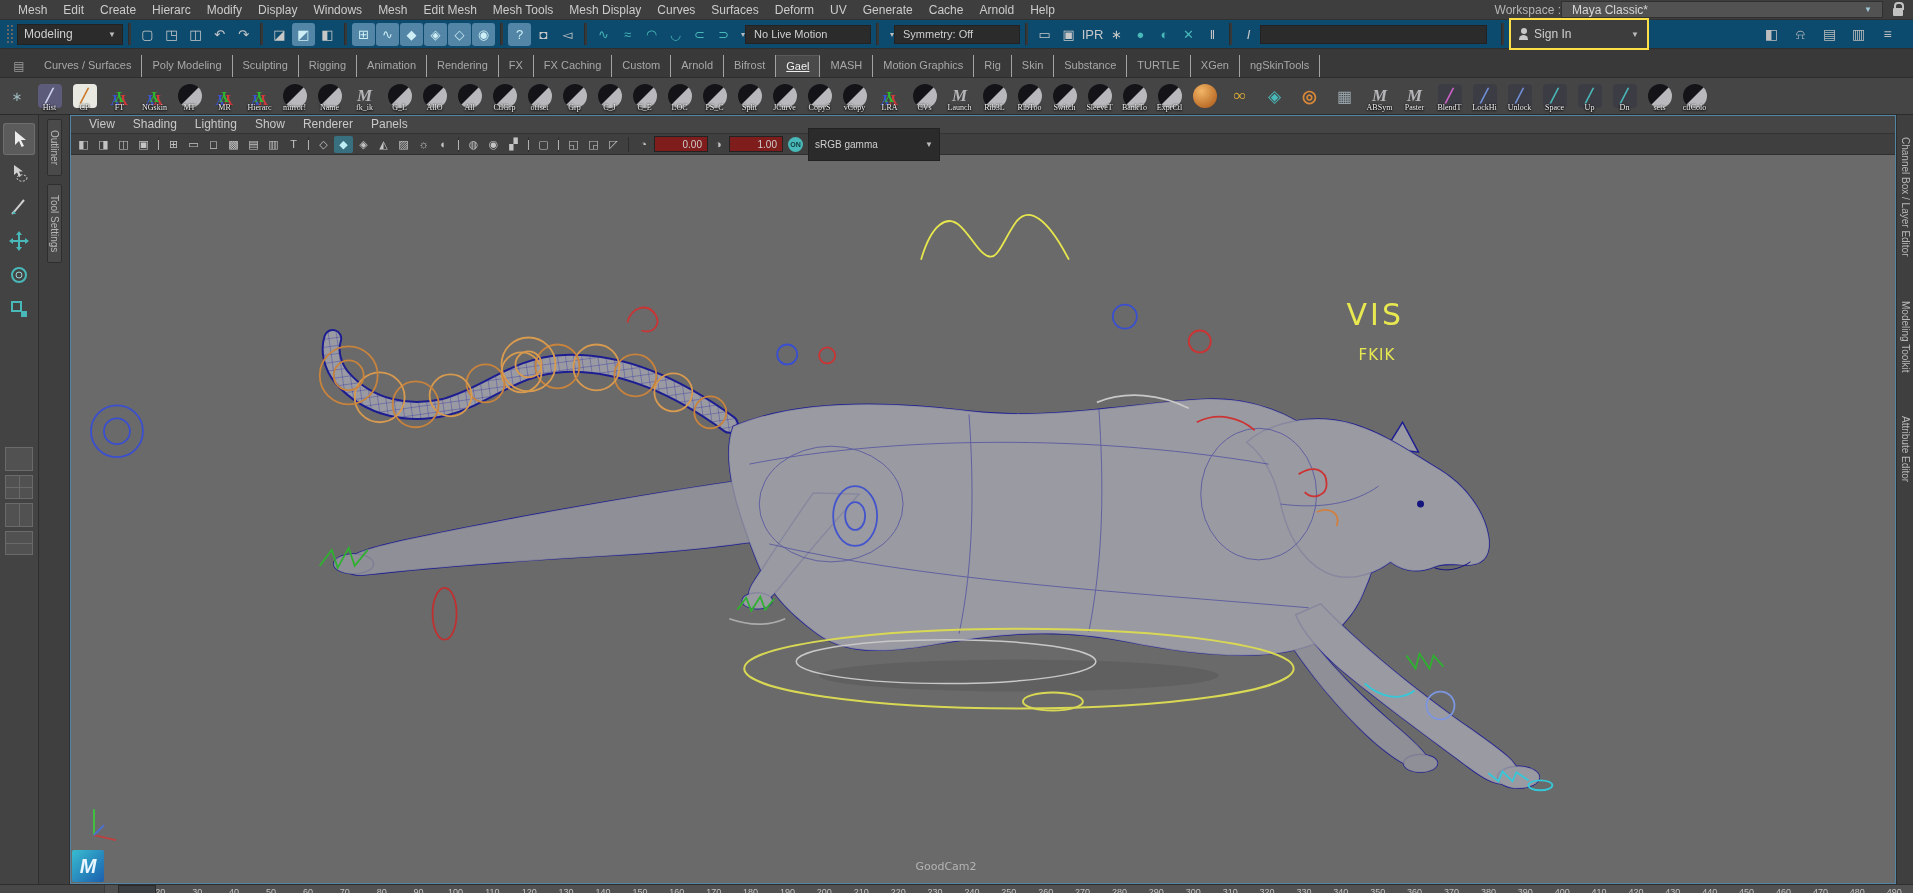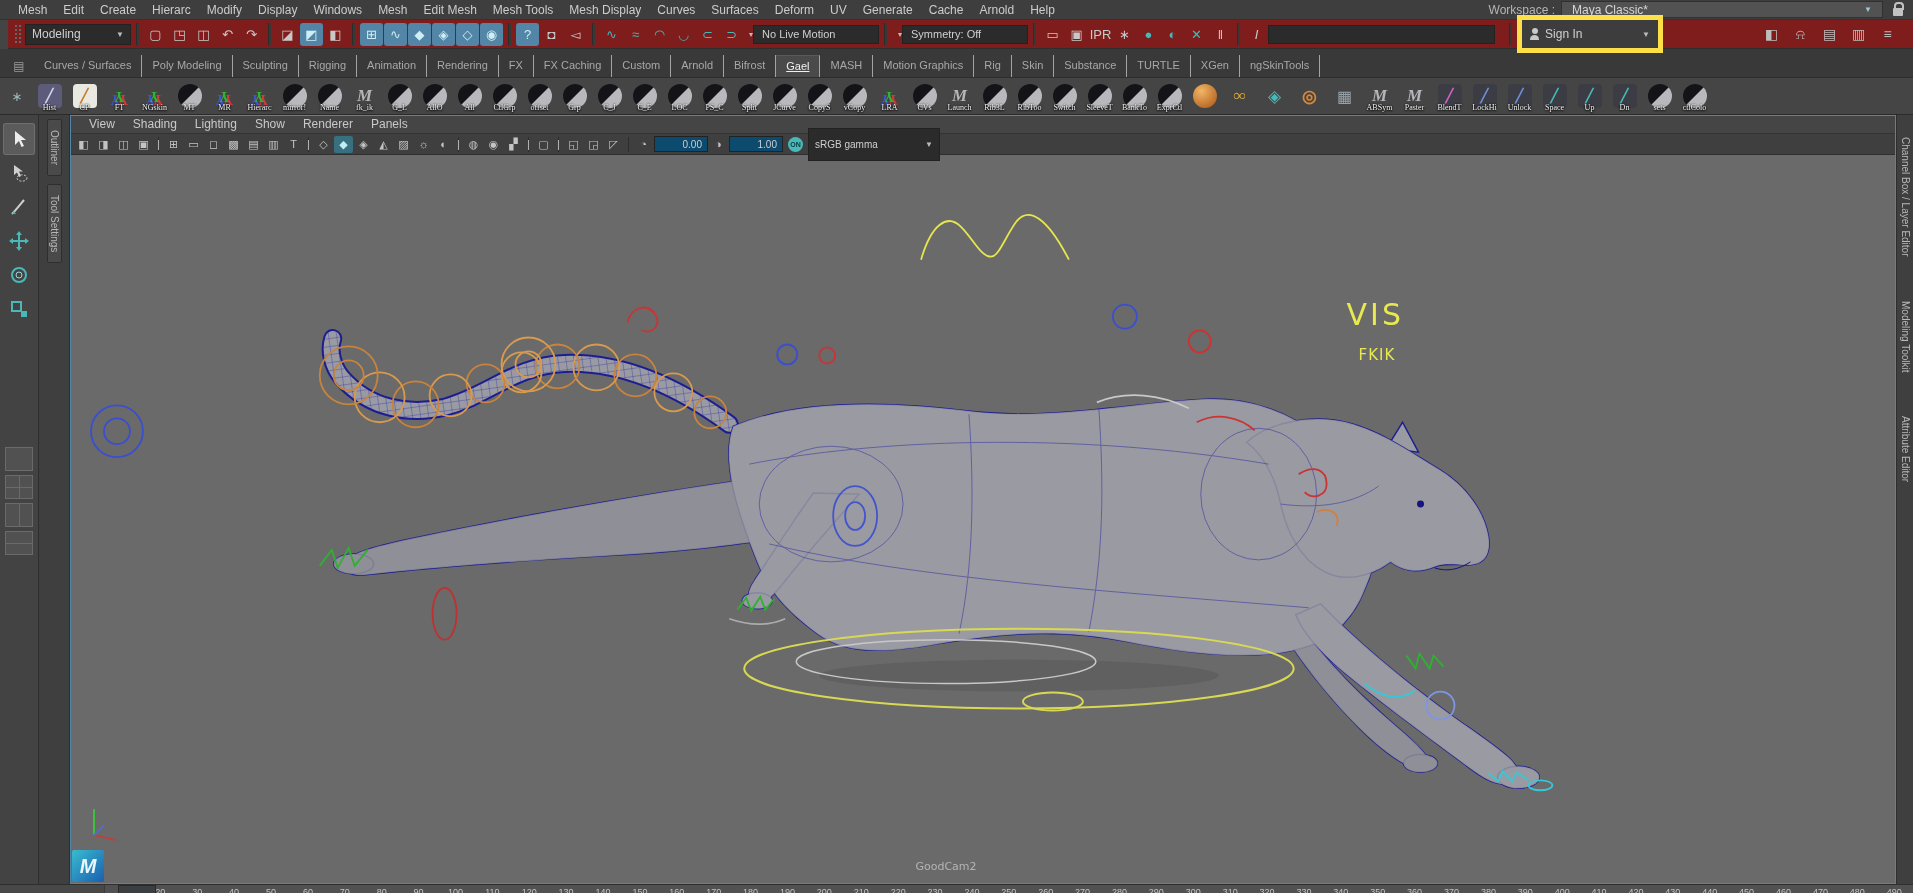--- a/index.html
+++ b/index.html
@@ -3,39 +3,39 @@
 <meta charset="utf-8">
 <style>
   html,body{margin:0;padding:0;background:#3a3a3a;width:1913px;height:893px;overflow:hidden;
     font-family:"Liberation Sans","DejaVu Sans",sans-serif;-webkit-font-smoothing:antialiased;}
   #app{position:relative;width:1913px;height:893px;background:#444;}
   .dd{font-size:8px;color:#bbb;margin-left:6px}
   
   .menubar{height:19px;background:#3e3e3e;display:flex;align-items:center;border-bottom:1px solid #323232;padding-left:10px;}
   .mitem{color:#cccccc;font-size:12px;padding:0 8px;cursor:default;}
   .ws{margin-left:auto;display:flex;align-items:center;padding-right:6px;}
-  .wslabel{color:#b5b5b5;font-size:12px;margin-right:6px}
+  .wslabel{color:#b5b5b5;font-size:12px;}
   .wssel{width:300px;height:15px;background:#525252;border:1px solid #303030;color:#d6d6d6;font-size:12px;display:flex;align-items:center;padding:0 10px;}
   .wssel .dd{margin-left:auto;color:#9ec7d8}
   .lockico{width:10px;height:8px;background:#c2c2c2;border-radius:1px;position:relative;margin:4px 4px 0 10px;display:inline-block}
   .lockico::before{content:"";position:absolute;top:-6px;left:1px;width:6px;height:6px;border:2px solid #c2c2c2;border-bottom:none;border-radius:4px 4px 0 0}
   
-  .statusline{height:28px;background:#7f1d1d;display:flex;align-items:center;border-bottom:1px solid #2e2e2e;padding:0 6px;margin-left:8px;}
+  .statusline{height:28px;background:#0c4a6e;display:flex;align-items:center;border-bottom:1px solid #2e2e2e;padding:0 6px;}
   .grip6{width:7px;height:20px;margin-right:4px;background:radial-gradient(circle,#666 1px,transparent 1.2px);background-size:4px 4px;}
   .modesel{width:92px;height:19px;background:#2b2b2b;border:1px solid #222;color:#cfcfcf;font-size:12px;display:flex;align-items:center;padding:0 6px;}
   .modesel .dd{margin-left:auto}
   .vdiv{width:2px;height:22px;background:#383838;border-left:1px solid #2c2c2c;margin:0 5px;}
   .sgroup{display:flex;align-items:center;gap:1px}
   .sic{width:23px;height:23px;border-radius:3px;display:flex;align-items:center;justify-content:center;
        color:#c8c8c8;font-size:13px;line-height:1;cursor:default}
   .sic.accent{background:#5285a6;color:#cdeef5}
   .sic.teal{color:#49b8b8}
   .dfield{background:#2b2b2b;border:1px solid #222;color:#cfcfcf;font-size:11px;height:17px;display:flex;align-items:center;padding:0 8px;min-width:108px}
   .searchfield{background:#2b2b2b;border:1px solid #222;height:17px;width:225px}
-  .signin{display:flex;align-items:center;gap:6px;background:#3d3d3d;border:5px solid #fde047;color:#d0d0d0;font-size:12px;height:20px;padding:4px 8px;min-width:120px}
+  .signin{display:flex;align-items:center;gap:6px;background:#3d3d3d;border:2px solid #fde047;color:#d0d0d0;font-size:12px;height:20px;padding:4px 8px;min-width:120px}
   .person{width:9px;height:5px;border-radius:5px 5px 0 0;background:#c8c8c8;position:relative;margin-top:6px}
   .person::before{content:"";position:absolute;top:-7px;left:1.5px;width:6px;height:6px;border-radius:50%;background:#c8c8c8}
   .sidebaricons{display:flex;gap:6px;margin-left:auto;padding-right:8px}
   .sidebaricons .sic{color:#bdbdbd;font-size:14px}
   
   .shelftabs{height:28px;background:#393939;display:flex;align-items:flex-end;border-bottom:1px solid #2d2d2d;padding-left:4px;}
   .tabctl{width:30px;color:#9a9a9a;font-size:12px;text-align:center;padding-bottom:4px}
   .stab{color:#a8a8a8;font-size:11px;padding:4px 10px 5px 10px;border-right:1px solid #a3a3a3;cursor:default;white-space:nowrap}
   .stab.active{color:#f0f0f0;background:#4a4a4a;border-top:1px solid #5a5a5a;text-decoration:underline;}
   
@@ -76,21 +76,21 @@
   .rstrip{width:16px;background:#3f3f3f;border-left:1px solid #2e2e2e;display:flex;flex-direction:column;align-items:center;padding-top:22px;gap:44px}
   .rstrip .vtab{background:transparent;border:none;padding:0;white-space:nowrap}
   
   .vp{flex:1;display:flex;flex-direction:column;background:#6a6a6a;position:relative;outline:1px solid #5285a6;outline-offset:-1px}
   .vpmenu{height:18px;background:#454545;display:flex;align-items:center;padding-left:10px;border-bottom:1px solid #333}
   .vpmenu .mitem{font-size:12px;color:#c9c9c9;padding:0 9px}
   .vptoolbar{height:20px;background:#3f3f3f;display:flex;align-items:center;padding-left:4px;border-bottom:1px solid #2f2f2f;gap:1px}
   .vic{width:19px;height:17px;display:flex;align-items:center;justify-content:center;font-size:11px;color:#c3c3c3;border-radius:2px}
   .vic.accent{background:#39707f;color:#bfeef5}
   .vdiv2{width:1px;height:15px;background:#2c2c2c;margin:0 4px}
-  .numfield{width:42px;height:14px;background:#0c4a6e;border:1px solid #222;color:#cfcfcf;font-size:10px;display:flex;align-items:center;justify-content:flex-end;padding:0 5px}
+  .numfield{width:42px;height:14px;background:#7f1d1d;border:1px solid #222;color:#cfcfcf;font-size:10px;display:flex;align-items:center;justify-content:flex-end;padding:0 5px}
   .ontoggle{width:15px;height:15px;border-radius:50%;background:#49b8b8;color:#11393c;font-size:7px;display:flex;align-items:center;justify-content:center;font-weight:bold;margin:0 4px}
   .csfield{height:15px;background:#2b2b2b;border:1px solid #222;color:#cfcfcf;font-size:10px;display:flex;align-items:center;padding:8px 6px;width:118px}
   .csfield .dd{margin-left:auto}
   .scene{flex:1;position:relative;overflow:hidden}
   .scene svg{position:absolute;inset:0}
   .mlogo{position:absolute;left:2px;bottom:2px;width:32px;height:32px;background:linear-gradient(135deg,#38bcd0,#1b5fae);
      color:#eaf6ff;font-weight:bold;font-style:italic;font-size:20px;display:flex;align-items:center;justify-content:center;border-radius:2px}
   
   .timeline{height:13px;background:#515151;position:relative;display:flex;border-top:1px solid #2e2e2e}
   .tlpad{width:104px;background:#484848;border-right:1px solid #3a3a3a}

